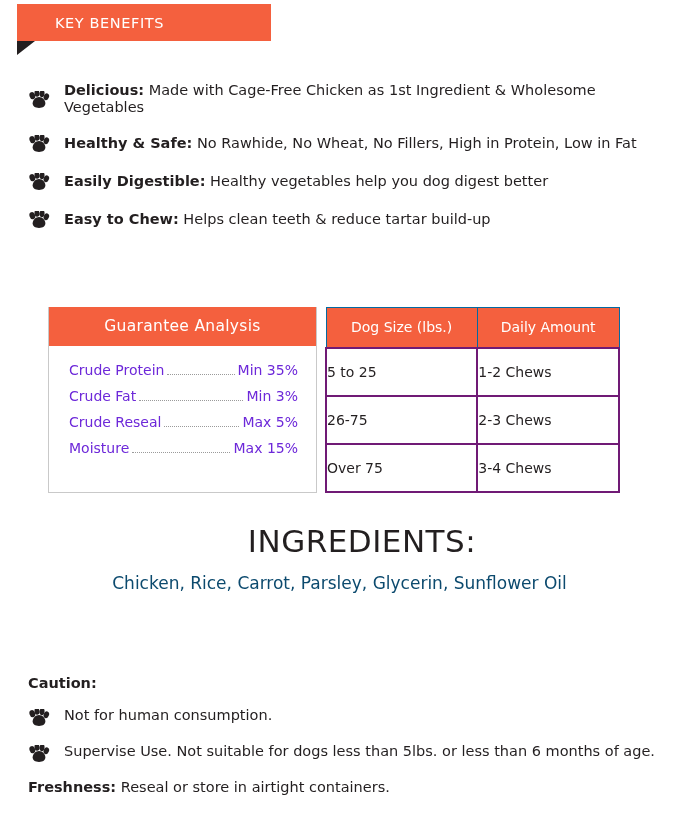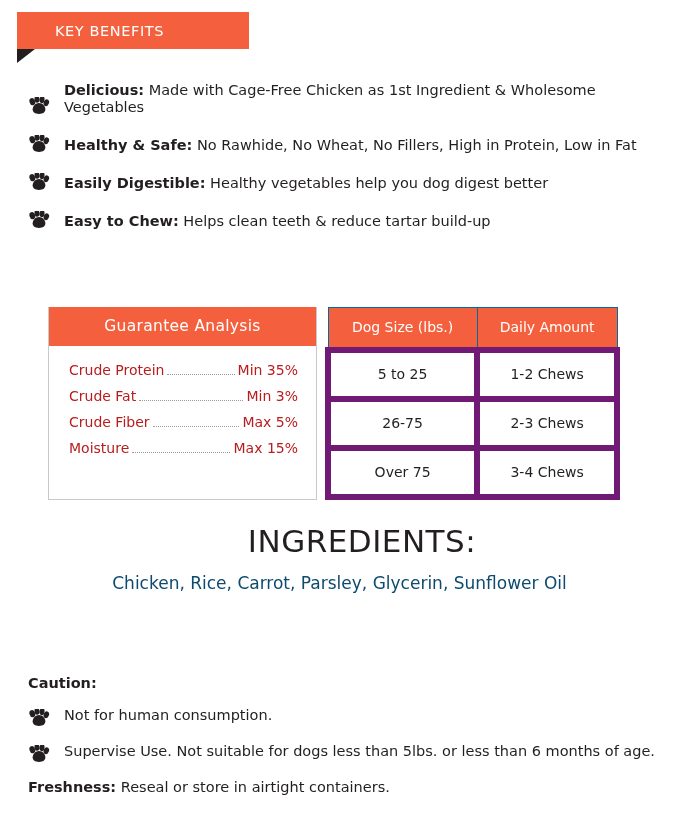--- a/index.html
+++ b/index.html
@@ -13,23 +13,23 @@
     background: #ffffff;
     font-family: "DejaVu Sans", sans-serif;
     color: #231f20;
     position: relative;
     overflow: hidden;
   }
 
   
   .banner-wrap {
     position: absolute;
-    top: 12px;
+    top: 4px;
     left: 17px;
-    width: 232px;
+    width: 254px;
   }
   .banner {
     background: #f4603e;
     height: 37px;
     display: flex;
     align-items: center;
     padding-left: 38px;
   }
   .banner-title {
     color: #ffffff;
@@ -47,21 +47,21 @@
 
   
   .benefits {
     position: absolute;
     top: 82px;
     left: 28px;
     width: 640px;
   }
   .benefit-row {
     display: flex;
-    align-items: flex-end;
+    align-items: center;
     margin-bottom: 18px;
   }
   .paw {
     width: 22px;
     height: 18px;
     margin-right: 14px;
     flex: 0 0 auto;
     margin-top: 2px;
   }
   .benefit-text {
@@ -95,21 +95,21 @@
     letter-spacing: 0.3px;
   }
   .ga-body {
     padding: 16px 18px 20px 20px;
   }
   .ga-row {
     display: flex;
     align-items: baseline;
     font-size: 14px;
     margin-bottom: 9px;
-    color: #b91c1c;
+    color: #6d28d9;
   }
   .ga-row:last-child { margin-bottom: 15px; }
   .ga-label { white-space: nowrap; }
   .ga-dots {
     flex: 1 1 auto;
     border-bottom: 1px dotted #9a9a9a;
     margin: 0 3px 4px 3px;
     height: 1px;
   }
   .ga-value { white-space: nowrap; }
@@ -121,22 +121,22 @@
   }
   .size-table th {
     background: #f4603e;
     color: #fff;
     font-weight: normal;
     font-size: 14px;
     padding: 11px 0 12px;
     border: 1px solid #0369a1;
   }
   .size-table td {
-    border: 6px solid #701a75;
-    text-align: center;
+    border: 2px solid #701a75;
+    text-align: left;
     font-size: 14px;
     padding: 13px 0 14px;
     color: #231f20;
   }
 
   
   .ingredients {
     position: absolute;
     top: 523px;
     left: 0;
@@ -250,21 +250,21 @@
         <span class="ga-label">Crude Protein</span>
         <span class="ga-dots"></span>
         <span class="ga-value">Min 35%</span>
       </div>
       <div class="ga-row">
         <span class="ga-label">Crude Fat</span>
         <span class="ga-dots"></span>
         <span class="ga-value">Min 3%</span>
       </div>
       <div class="ga-row">
-        <span class="ga-label">Crude Fiber</span>
+        <span class="ga-label">Crude Reseal</span>
         <span class="ga-dots"></span>
         <span class="ga-value">Max 5%</span>
       </div>
       <div class="ga-row">
         <span class="ga-label">Moisture</span>
         <span class="ga-dots"></span>
         <span class="ga-value">Max 15%</span>
       </div>
     </div>
   </div>

